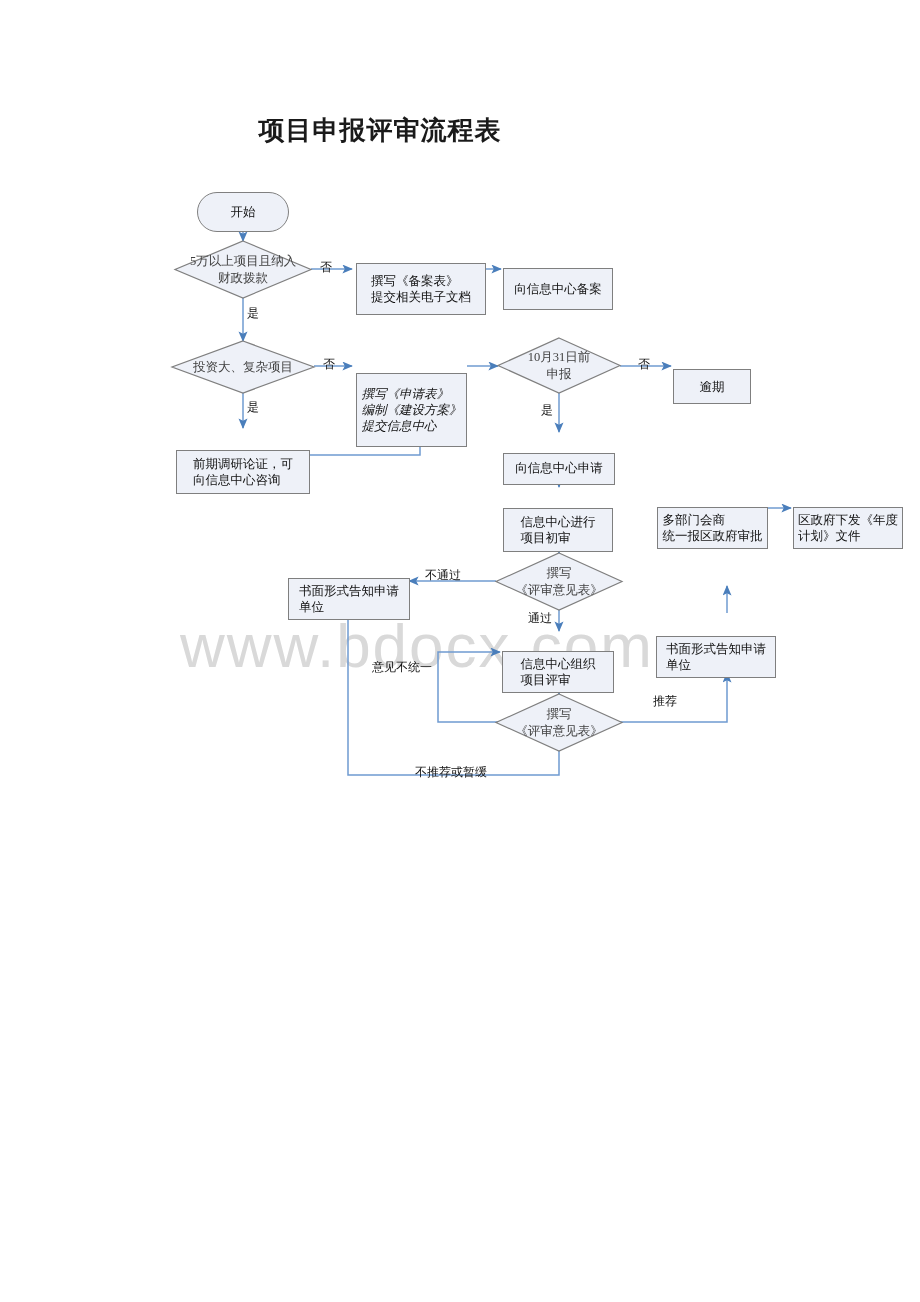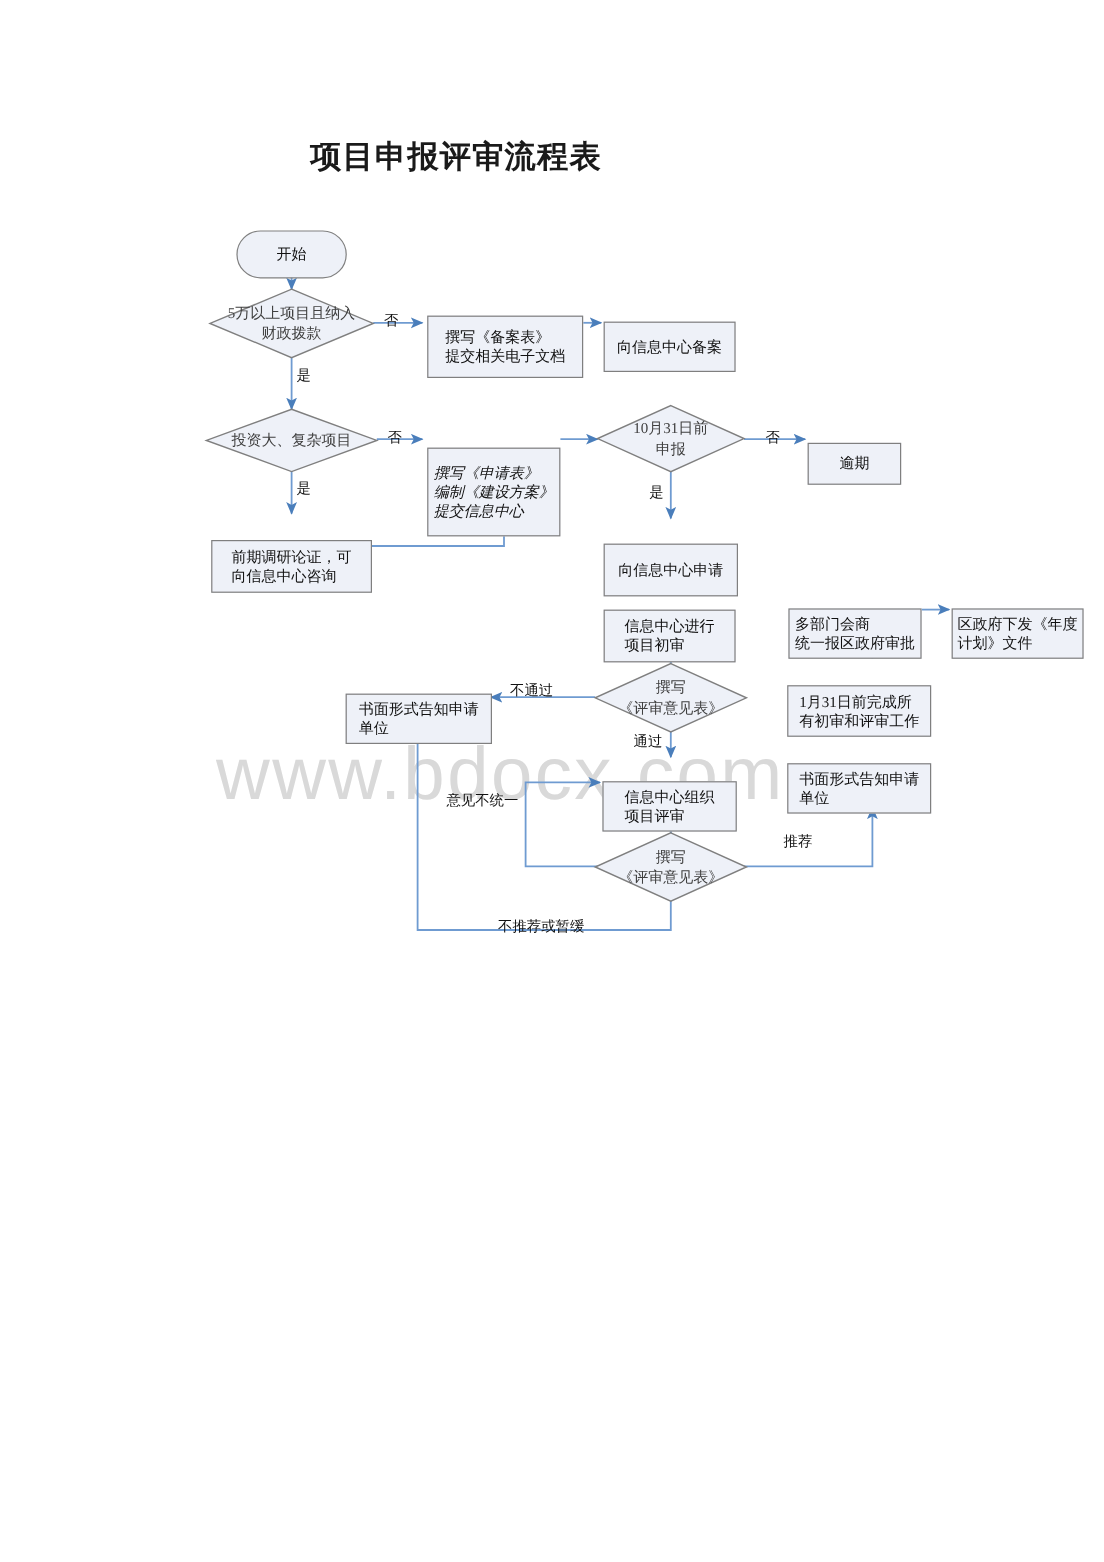--- a/index.html
+++ b/index.html
@@ -206,23 +206,23 @@
 提交信息中心</div>
 
   <div class="dec-wrap" style="left:498px; top:338px; width:122px; height:55px;">
     <svg width="122" height="55" xmlns="http://www.w3.org/2000/svg">
       <polygon points="61,0 122,27.5 61,55 0,27.5" fill="#eef1f8" stroke="#7f7f7f" stroke-width="1.2"></polygon>
     </svg>
     <div class="dec-text">10月31日前
 申报</div>
   </div>
 
-  <div class="node proc" style="left:673px; top:349px; width:78px; height:35px;font-family:Liberation Mono, monospace;">逾期</div>
-
-  <div class="node proc" style="left:503px; top:433px; width:112px; height:44px;">向信息中心申请</div>
+  <div class="node proc" style="left:673px; top:349px; width:78px; height:35px;">逾期</div>
+
+  <div class="node proc" style="left:503px; top:433px; width:112px; height:32px;font-family:Liberation Mono, monospace;">向信息中心申请</div>
 
   <div class="node proc" style="left:503px; top:488px; width:110px; height:44px;">信息中心进行
 项目初审</div>
 
   <div class="dec-wrap" style="left:496px; top:553px; width:126px; height:57px;">
     <svg width="126" height="57" xmlns="http://www.w3.org/2000/svg">
       <polygon points="63,0 126,28.5 63,57 0,28.5" fill="#eef1f8" stroke="#7f7f7f" stroke-width="1.2"></polygon>
     </svg>
     <div class="dec-text overflow">撰写
 《评审意见表》</div>
@@ -238,22 +238,20 @@
     <svg width="126" height="57" xmlns="http://www.w3.org/2000/svg">
       <polygon points="63,0 126,28.5 63,57 0,28.5" fill="#eef1f8" stroke="#7f7f7f" stroke-width="1.2"></polygon>
     </svg>
     <div class="dec-text overflow">撰写
 《评审意见表》</div>
   </div>
 
   <div class="node proc" style="left:656px; top:616px; width:120px; height:42px;">书面形式告知申请
 单位</div>
 
-  <div class="node proc" style="left:656px; top:551px; width:120px; height:43px;">1月31日前完成所
-有初审和评审工作</div>
 
   <div class="node proc" style="left:657px; top:487px; width:111px; height:42px;">多部门会商
 统一报区政府审批</div>
 
   <div class="node proc" style="left:793px; top:487px; width:110px; height:42px;">区政府下发《年度
 计划》文件</div>
 
   <div class="elabel" style="left:320px; top:261px;">否</div>
 
   <div class="elabel" style="left:247px; top:307px;">是</div>

